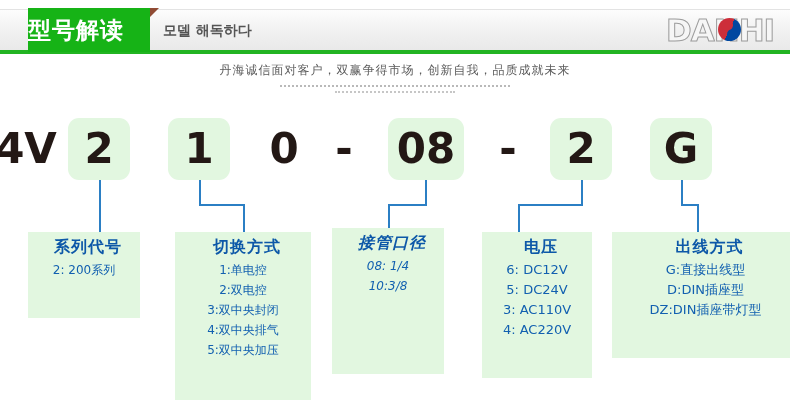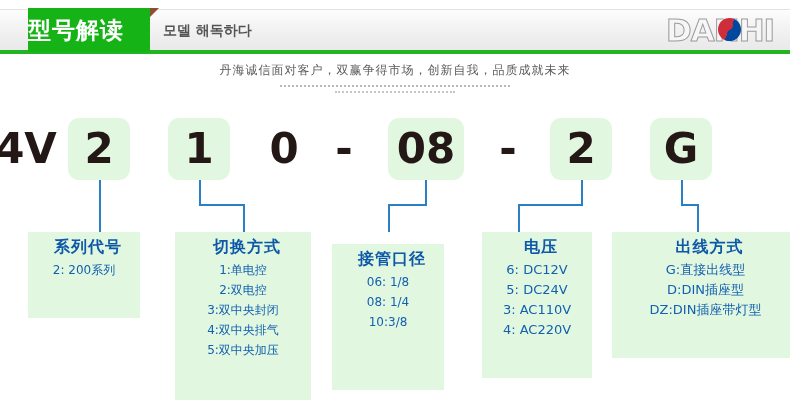--- a/index.html
+++ b/index.html
@@ -180,23 +180,22 @@
       <div class="dline">2: 200系列</div>
     </div>
     <div class="detail" style="left: 175px; top: 232px; width: 136px; height: 168px;">
       <div class="dtitle">切换方式</div>
       <div class="dline">1:单电控</div>
       <div class="dline">2:双电控</div>
       <div class="dline">3:双中央封闭</div>
       <div class="dline">4:双中央排气</div>
       <div class="dline">5:双中央加压</div>
     </div>
-    <div class="detail" style="left: 332px; top: 244px; width: 112px; height: 146px;">
+    <div class="detail" style="left: 332px; top: 228px; width: 112px; height: 146px; font-style: italic;">
       <div class="dtitle">接管口径</div>
-      <div class="dline">06: 1/8</div>
       <div class="dline">08: 1/4</div>
       <div class="dline">10:3/8</div>
     </div>
     <div class="detail narrow" style="left: 482px; top: 232px; width: 110px; height: 146px;">
       <div class="dtitle">电压</div>
       <div class="dline">6: DC12V</div>
       <div class="dline">5: DC24V</div>
       <div class="dline">3: AC110V</div>
       <div class="dline">4: AC220V</div>
     </div>

